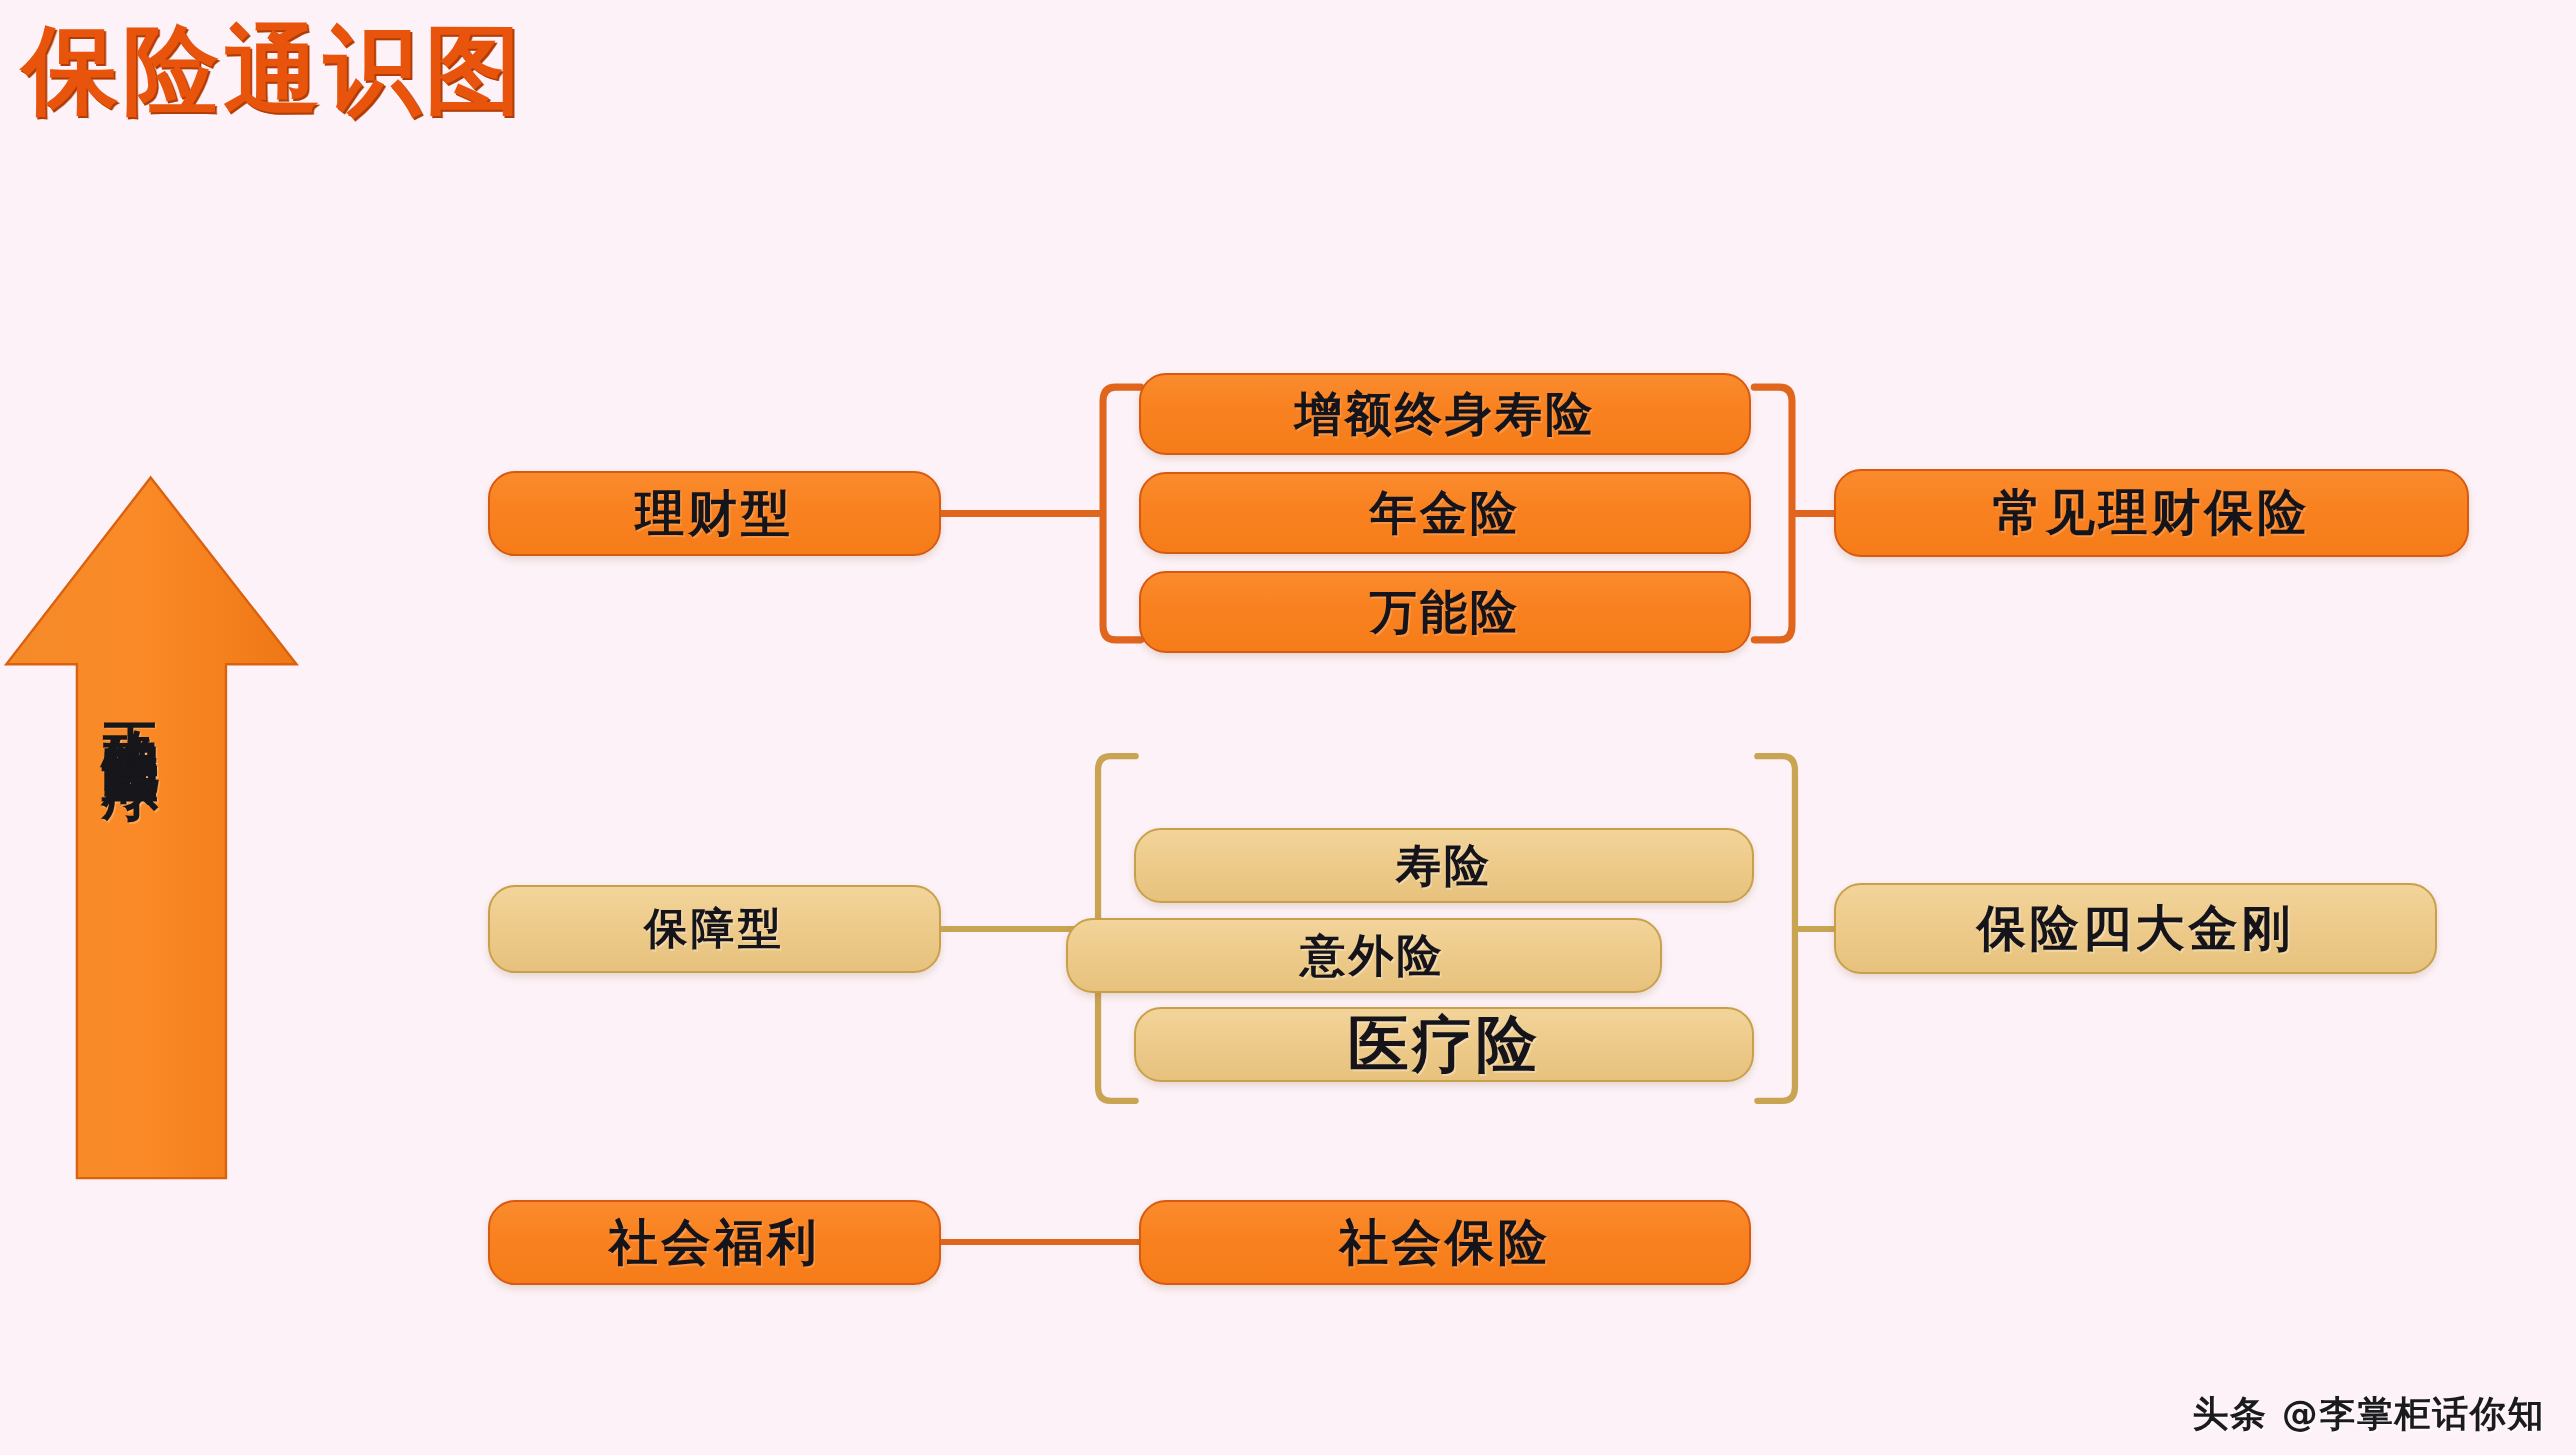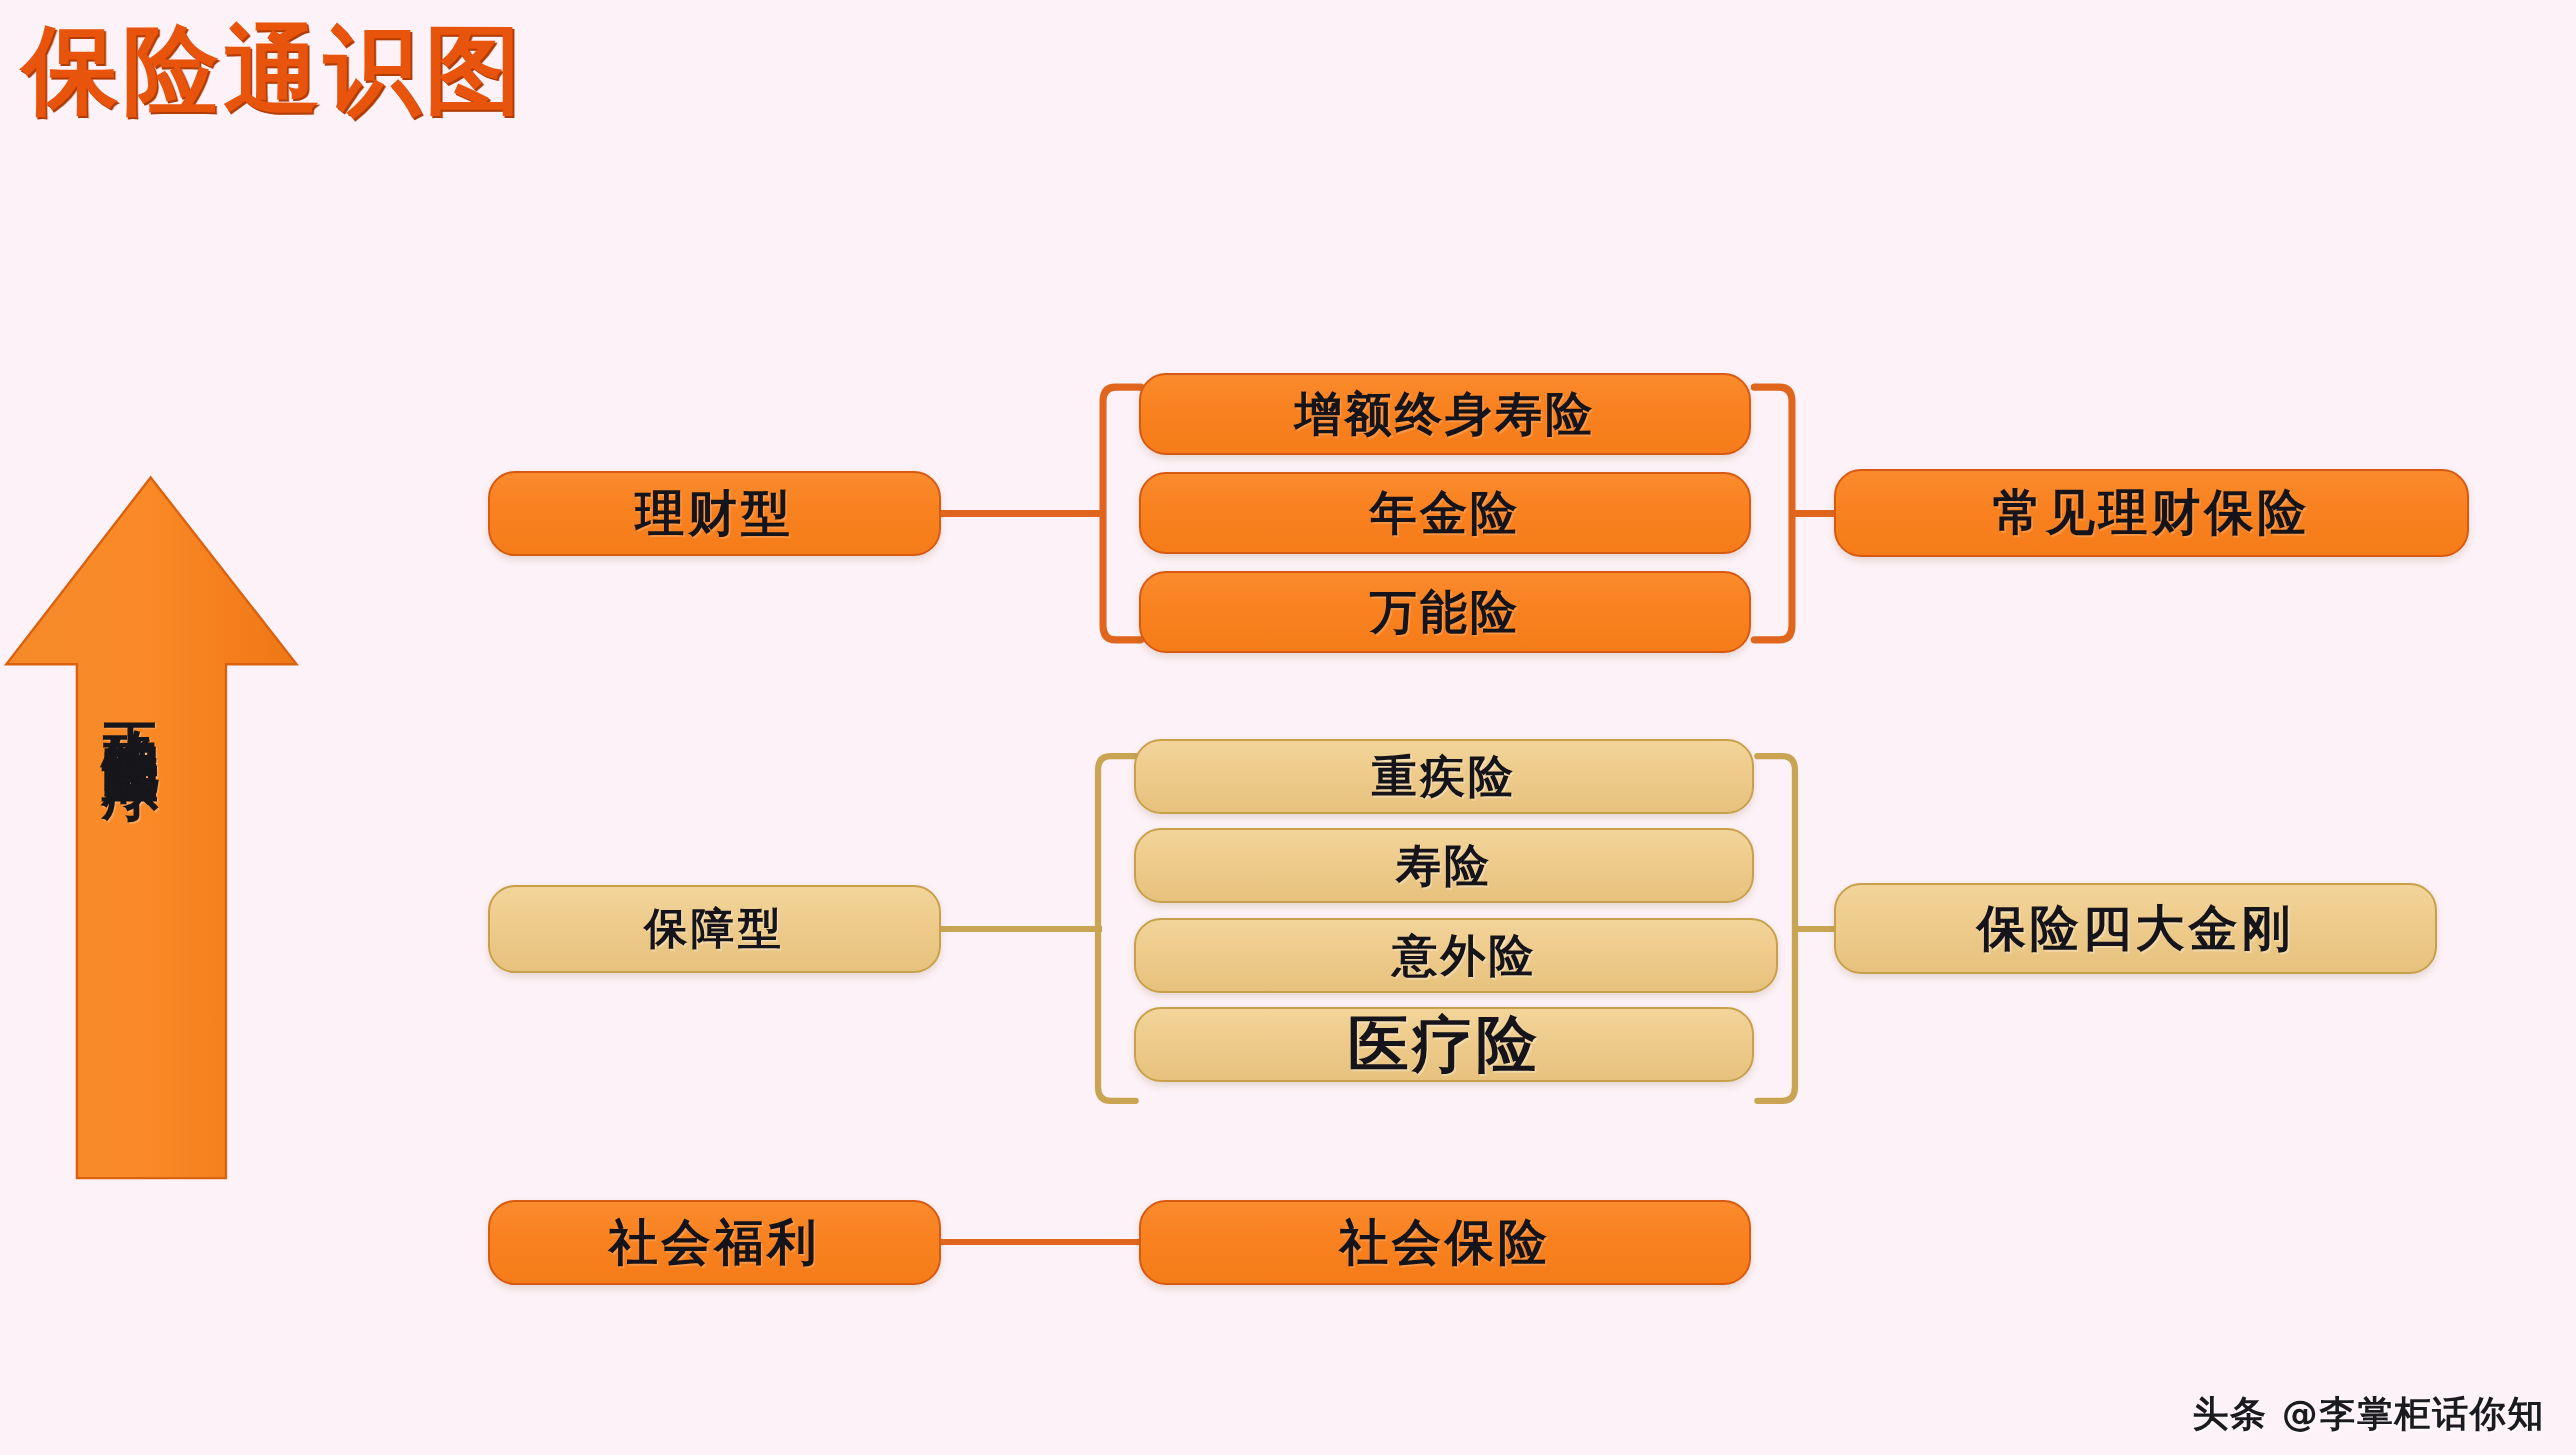--- a/index.html
+++ b/index.html
@@ -171,27 +171,24 @@
   <div class="nodebox tan" style="left:488px; top:885px; width:453px; height:88px; font-size:43px; letter-spacing:3.9px;">
     <span>保障型</span>
   </div>
 
   <div class="conn tanline" style="left:941px; top:926px; width:161px; height:6.3px;"></div>
 
   <svg class="bracket" style="left:1090px; top:753px;" width="49" height="351" viewBox="0 0 62 448" xmlns="http://www.w3.org/2000/svg">
     <path d="M58 4 H26 Q10 4 10 22 V426 Q10 444 26 444 H58" fill="none" stroke="#c9a453" stroke-width="8" stroke-linecap="round"></path>
   </svg>
 
-  <div class="nodebox tan" style="left:1134px; top:739px; width:620px; height:75px; font-size:45px; letter-spacing:3.1px;">
-    <span>重疾险</span>
-  </div>
   <div class="nodebox tan" style="left:1134px; top:828px; width:620px; height:75px; font-size:45px; letter-spacing:3.1px;">
     <span>寿险</span>
   </div>
-  <div class="nodebox tan" style="left:1134px; top:918px; width:644px; height:75px; font-size:45px; letter-spacing:3.1px;padding-left:17px;">
+  <div class="nodebox tan" style="left:1066px; top:918px; width:596px; height:75px; font-size:45px; letter-spacing:3.1px;padding-left:17px;">
     <span>意外险</span>
   </div>
   <div class="nodebox tan" style="left:1134px; top:1007px; width:620px; height:75px; font-size:61px; letter-spacing:3.1px;">
     <span>医疗险</span>
   </div>
 
   <svg class="bracket" style="left:1754px; top:753px;" width="49" height="351" viewBox="0 0 62 448" xmlns="http://www.w3.org/2000/svg">
     <path d="M4 4 H36 Q52 4 52 22 V426 Q52 444 36 444 H4" fill="none" stroke="#c9a453" stroke-width="8" stroke-linecap="round"></path>
   </svg>
 

